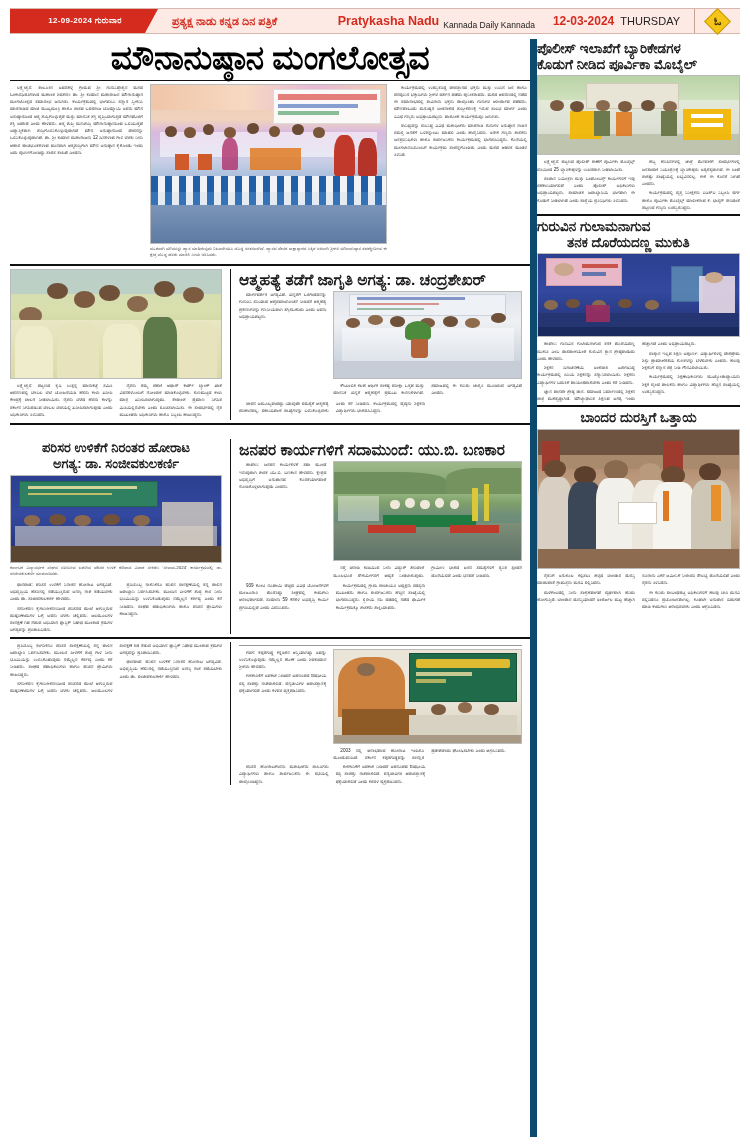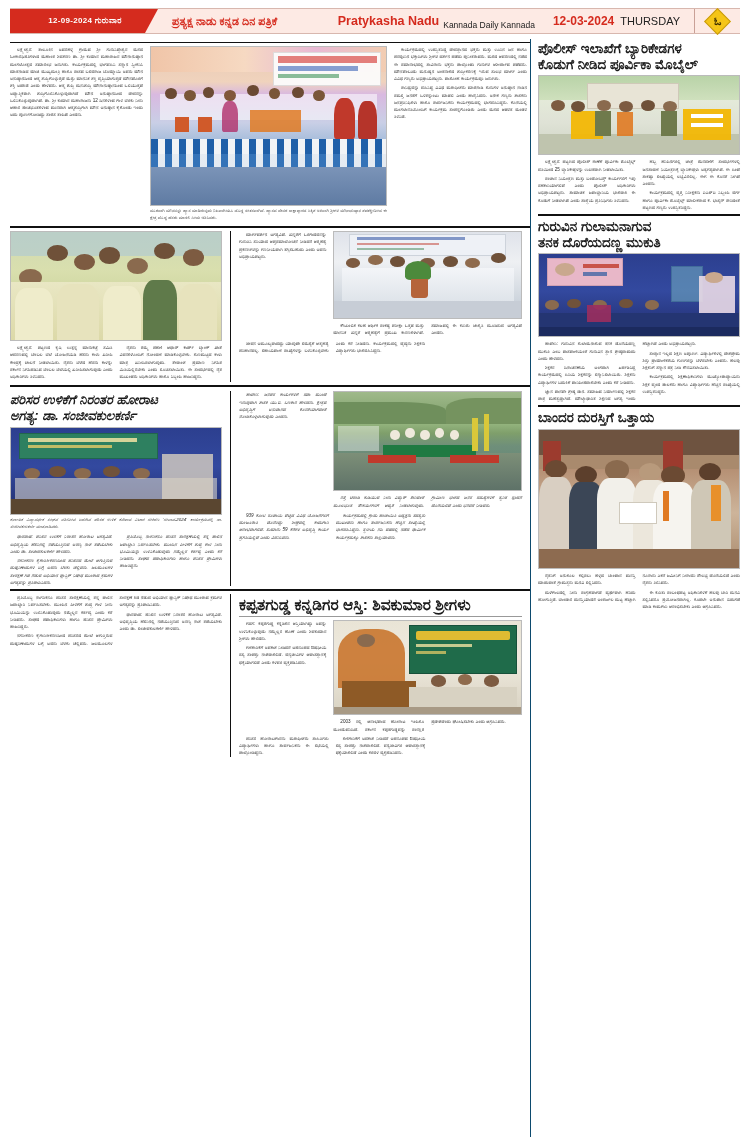--- a/index.html
+++ b/index.html
@@ -60,35 +60,35 @@
     width:19px; height:19px; background:#f5c518;
     transform:rotate(45deg);
     display:flex; align-items:center; justify-content:center;
     border:1px solid #c79a10;
   }
   .om-badge span { transform:rotate(-45deg); font-size:11px; color:#3a2d00; font-weight:bold; line-height:1; }
 
   
   .content { position:relative; margin-top:5px; display:flex; gap:0; height:1098px; }
   .col-left  { width:520px; position:relative; }
-  .col-right { width:210px; position:relative; padding-left:7px; border-left:1px solid #0c4a6e; }
+  .col-right { width:210px; position:relative; border-left:7px solid #0c4a6e; }
 
   .hr-thick { border-top:2px solid #111; margin:3px 0; }
   .hr-thin  { border-top:1px solid #111; margin:3px 0; }
   .hr-hair  { border-top:1px solid #999; margin:3px 0; }
 
   
   .hl-main {
     font-size:33px; font-weight:bold; color:#000; text-align:center;
     line-height:1.08; letter-spacing:-.4px; margin:1px 0 4px 0;
   }
   .hl-2 { font-size:15.5px; font-weight:bold; line-height:1.12; margin:2px 0 3px 0; }
   .hl-3 { font-size:13px; font-weight:bold; line-height:1.14; margin:2px 0 3px 0; }
   .hl-r { font-size:13.5px; font-weight:bold; line-height:1.16; margin:2px 0 3px 0; }
-  .hl-c { }
+  .hl-c { text-align:center; }
 
   
   .body-col { font-size:4.6px; line-height:1.58; text-align:justify; color:#2a2a2a; hyphens:auto; word-spacing:.2px; }
   .body-col p { margin:0 0 2px 0; text-indent:7px; }
   .cols2 { column-count:2; column-gap:7px; }
   .cols3 { column-count:3; column-gap:7px; }
 
   
   .photo { position:relative; overflow:hidden; border:1px solid #bbb; background:#ccc; }
   .cap { font-size:4.4px; line-height:1.5; text-align:justify; color:#333; margin-top:2px; }
@@ -121,20 +121,21 @@
         <span>ಓ</span>
       </div>
     </div>
   </div>
 
   <div class="content">
 
     <div class="col-left">
 
       <div>
+        <div class="hl-main">ಮೌನಾನುಷ್ಠಾನ ಮಂಗಲೋತ್ಸವ</div>
         <div class="hr-thin"></div>
 
         <div style="display:flex; gap:7px;">
           <div style="width:133px;">
             <div class="body-col">
                 <p>ಲಕ್ಷ್ಮೇಶ್ವರ: ತಾಲೂಕಿನ ಅದರಹಳ್ಳಿ ಗ್ರಾಮದ ಶ್ರೀ ಗುರುಸಿದ್ಧೇಶ್ವರ ಮಠದ ಓಂಕಾರಧಿಪತಿಗಳಾದ ಮಹಾಂತ ಶಿವಶರಣ ಡಾ. ಶ್ರೀ ಕುಮಾರ ಮಹಾರಾಜರ ಮೌನಾನುಷ್ಠಾನ ಮಂಗಲೋತ್ಸವ ಸಮಾರಂಭ ಜರುಗಿತು. ಕಾರ್ಯಕ್ರಮದಲ್ಲಿ ಭಾಗವಹಿಸಿ ಸನ್ಮಾನ ಸ್ವೀಕರಿಸಿ ಮಾತನಾಡಿದ ಮಾಜಿ ಮುಖ್ಯಮಂತ್ರಿ ಹಾಗೂ ಸಂಸದ ಬಸವರಾಜ ಬೊಮ್ಮಾಯಿ ಅವರು ಮೌನ ಅನುಷ್ಠಾನದಿಂದ ಆತ್ಮ ಶುದ್ಧಿಗೊಳ್ಳುತ್ತದೆ ಮತ್ತು ಮಾನಸಿಕ ಶಕ್ತಿ ವೃದ್ಧಿಯಾಗುತ್ತದೆ ಮೌನದೊಳಗೆ ಶಕ್ತಿ ಅಡಗಿದೆ ಎಂದು ಹೇಳಿದರು. ಆತ್ಮ ಶುದ್ಧಿ ಮನಃಶುದ್ಧಿ ಮೌನಾನುಷ್ಠಾನದಿಂದ ಒಲಿಯುತ್ತದೆ ಅಧ್ಯಾತ್ಮಿಕವಾಗಿ ಶುದ್ಧಿಗೊಳಿಸಿಕೊಳ್ಳುವುದಾಗಿದೆ ಮೌನ ಅನುಷ್ಠಾನದಿಂದ ದೇವರನ್ನು ಒಲಿಸಿಕೊಳ್ಳುವುದಾಗಿದೆ. ಡಾ. ಶ್ರೀ ಕುಮಾರ ಮಹಾರಾಜರು 12 ದಿನಗಳಿಂದ ಗಾಳಿ ಬೆಳಕು ನೀರು ಆಹಾರ ಪಂಚಭೂತಗಳಿಂದ ದೂರವಾಗಿ ಆತ್ಮಶುದ್ಧಿಗಾಗಿ ಮೌನ ಅನುಷ್ಠಾನ ಕೈಗೊಂಡು ಇಂದು ಅದು ಪೂರ್ಣಗೊಂಡಿದ್ದು ಸಂತಸ ತಂದಿದೆ ಎಂದರು.</p>
               </div>
           </div>
 
           <div style="width:237px;">
@@ -196,20 +197,21 @@
             <div class="band" style="left:63%;top:44%;width:16%;height:56%;background:#5f7a4a;border-radius:30% 30% 0 0;"></div>
             <div class="band" style="left:80%;top:48%;width:18%;height:52%;background:#e7e3bd;border-radius:30% 30% 0 0;"></div>
           </div>
           <div class="body-col cols2" style="margin-top:3px;">
             <p>ಲಕ್ಷ್ಮೇಶ್ವರ: ಪಟ್ಟಣದ ಕೃಷಿ ಉತ್ಪನ್ನ ಮಾರುಕಟ್ಟೆ ಸಮಿತಿ ಆವರಣದಲ್ಲಿ ಬೆಂಬಲ ಬೆಲೆ ಯೋಜನೆಯಡಿ ಹೆಸರು ಕಾಳು ಖರೀದಿ ಕೇಂದ್ರಕ್ಕೆ ಚಾಲನೆ ನೀಡಲಾಯಿತು. ರೈತರು ಬೆಳೆದ ಹೆಸರು ಕಾಳನ್ನು ಸರ್ಕಾರ ನಿಗದಿಪಡಿಸಿದ ಬೆಂಬಲ ಬೆಲೆಯಲ್ಲಿ ಖರೀದಿಸಲಾಗುವುದು ಎಂದು ಅಧಿಕಾರಿಗಳು ತಿಳಿಸಿದರು.</p>
             <p>ರೈತರು ತಮ್ಮ ಪಹಣಿ ಆಧಾರ್ ಕಾರ್ಡ್ ಬ್ಯಾಂಕ್ ಖಾತೆ ವಿವರಗಳೊಂದಿಗೆ ನೋಂದಣಿ ಮಾಡಿಕೊಳ್ಳಬೇಕು. ಗುಣಮಟ್ಟದ ಕಾಳು ಮಾತ್ರ ಖರೀದಿಸಲಾಗುವುದು. ತೇವಾಂಶ ಪ್ರಮಾಣ ನಿಗದಿತ ಮಿತಿಯಲ್ಲಿರಬೇಕು ಎಂದು ಸೂಚಿಸಲಾಯಿತು. ಈ ಸಂದರ್ಭದಲ್ಲಿ ರೈತ ಮುಖಂಡರು ಅಧಿಕಾರಿಗಳು ಹಾಗೂ ಸಿಬ್ಬಂದಿ ಹಾಜರಿದ್ದರು.</p>
           </div>
         </div>
 
         <div style="width:292px; border-left:1px solid #111; padding-left:8px;">
+          <div class="hl-2">ಆತ್ಮಹತ್ಯೆ ತಡೆಗೆ ಜಾಗೃತಿ ಅಗತ್ಯ: ಡಾ. ಚಂದ್ರಶೇಖರ್</div>
           <div style="display:flex; gap:7px;">
             <div style="width:88px;">
               <div class="body-col">
                   <p>ಮಾರ್ಗದರ್ಶನ ಅಗತ್ಯವಿದೆ. ಖಿನ್ನತೆಗೆ ಒಳಗಾದವರನ್ನು ಗುರುತಿಸಿ ಸರಿಯಾದ ಆಪ್ತಸಮಾಲೋಚನೆ ನೀಡಿದರೆ ಆತ್ಮಹತ್ಯೆ ಪ್ರಕರಣಗಳನ್ನು ಗಣನೀಯವಾಗಿ ತಗ್ಗಿಸಬಹುದು ಎಂದು ಅವರು ಅಭಿಪ್ರಾಯಪಟ್ಟರು.</p>
                 </div>
             </div>
             <div style="width:190px;">
               <div class="photo ph-plant" style="height:88px;">
                 <div class="band" style="left:8%;right:8%;top:2%;height:26%;background:#eef1f6;border:1px solid #cdd3db;"></div>
                 <div class="band" style="left:12%;right:30%;top:6%;height:3%;background:#3a5ca8;opacity:.6;"></div>
@@ -233,21 +235,21 @@
             </div>
           </div>
           <div class="body-col cols3" style="margin-top:2px;">
             <p>ಜೀವನ ಅಮೂಲ್ಯವಾದದ್ದು ಯಾವುದೇ ಸಮಸ್ಯೆಗೆ ಆತ್ಮಹತ್ಯೆ ಪರಿಹಾರವಲ್ಲ. ಸಹಾಯವಾಣಿ ಸಂಖ್ಯೆಗಳನ್ನು ಬಳಸಿಕೊಳ್ಳಬೇಕು ಎಂದು ಕರೆ ನೀಡಿದರು. ಕಾರ್ಯಕ್ರಮದಲ್ಲಿ ವೈದ್ಯರು ಶಿಕ್ಷಕರು ವಿದ್ಯಾರ್ಥಿಗಳು ಭಾಗವಹಿಸಿದ್ದರು.</p>
           </div>
         </div>
       </div>
 
       <div class="hr-thick"></div>
 
-      <div style="display:flex; gap:8px; margin-top:4px;font-style:italic;">
+      <div style="display:flex; gap:8px; margin-top:14px;">
 
         <div style="width:212px;">
           <div class="hl-3 hl-c">ಪರಿಸರ ಉಳಿಕೆಗೆ ನಿರಂತರ ಹೋರಾಟ</div>
           <div class="hl-3 hl-c" style="margin-top:-2px;">ಅಗತ್ಯ: ಡಾ. ಸಂಜೀವಕುಲಕರ್ಣಿ</div>
           <div class="photo ph-dais" style="height:88px;margin-top:2px;">
             <div class="band" style="left:4%;right:30%;top:6%;height:30%;background:#2e8b57;opacity:.85;border:1px solid #1f6b42;"></div>
             <div class="band" style="left:8%;right:40%;top:12%;height:4%;background:#ffe9a8;opacity:.8;"></div>
             <div class="band" style="left:8%;right:52%;top:20%;height:3%;background:#ffd76a;opacity:.7;"></div>
             <div class="head" style="left:6%;top:46%;width:8%;height:13%;background:#8a6a4e;"></div>
             <div class="head" style="left:18%;top:44%;width:8%;height:13%;background:#70523a;"></div>
@@ -260,20 +262,21 @@
           </div>
           <div class="cap">ಕರ್ನಾಟಕ ವಿದ್ಯಾವರ್ಧಕ ಸಂಘದ ವತಿಯಿಂದ ಜರುಗಿದ ಪರಿಸರ ಉಳಿಕೆ ಕುರಿತಾದ ವಿಚಾರ ಸಂಕಿರಣ 'ಸಂವಾದ-2024' ಕಾರ್ಯಕ್ರಮದಲ್ಲಿ ಡಾ. ಸಂಜೀವಕುಲಕರ್ಣಿ ಮಾತನಾಡಿದರು.</div>
           <div class="body-col cols2" style="margin-top:3px;">
             <p>ಧಾರವಾಡ: ಪರಿಸರ ಉಳಿಕೆಗೆ ನಿರಂತರ ಹೋರಾಟ ಅಗತ್ಯವಿದೆ. ಅಭಿವೃದ್ಧಿಯ ಹೆಸರಿನಲ್ಲಿ ನಡೆಯುತ್ತಿರುವ ಅರಣ್ಯ ನಾಶ ತಡೆಯಬೇಕು ಎಂದು ಡಾ. ಸಂಜೀವಕುಲಕರ್ಣಿ ಹೇಳಿದರು.</p>
             <p>ನಗರೀಕರಣ ಕೈಗಾರಿಕೀಕರಣದಿಂದ ಪರಿಸರದ ಮೇಲೆ ಆಗುತ್ತಿರುವ ದುಷ್ಪರಿಣಾಮಗಳ ಬಗ್ಗೆ ಅವರು ಬೆಳಕು ಚೆಲ್ಲಿದರು. ಜಲಮೂಲಗಳ ಸಂರಕ್ಷಣೆ ಗಿಡ ನೆಡುವ ಅಭಿಯಾನ ಪ್ಲಾಸ್ಟಿಕ್ ನಿಷೇಧ ಮುಂತಾದ ಕ್ರಮಗಳ ಅಗತ್ಯವನ್ನು ಪ್ರತಿಪಾದಿಸಿದರು.</p>
             <p>ಪ್ರತಿಯೊಬ್ಬ ನಾಗರಿಕನೂ ಪರಿಸರ ಸಂರಕ್ಷಣೆಯಲ್ಲಿ ತನ್ನ ಪಾಲಿನ ಜವಾಬ್ದಾರಿ ನಿರ್ವಹಿಸಬೇಕು. ಮುಂದಿನ ಪೀಳಿಗೆಗೆ ಶುದ್ಧ ಗಾಳಿ ನೀರು ಭೂಮಿಯನ್ನು ಉಳಿಸಿಕೊಡುವುದು ನಮ್ಮೆಲ್ಲರ ಕರ್ತವ್ಯ ಎಂದು ಕರೆ ನೀಡಿದರು. ಸಂಘದ ಪದಾಧಿಕಾರಿಗಳು ಹಾಗೂ ಪರಿಸರ ಪ್ರೇಮಿಗಳು ಹಾಜರಿದ್ದರು.</p>
           </div>
         </div>
 
         <div style="width:292px; border-left:1px solid #111; padding-left:8px;">
+          <div class="hl-2">ಜನಪರ ಕಾರ್ಯಗಳಿಗೆ ಸದಾಮುಂದೆ: ಯು.ಬಿ. ಬಣಕಾರ</div>
           <div style="display:flex; gap:7px;">
             <div style="width:88px;">
               <div class="body-col">
                 <p>ಹಾವೇರಿ: ಜನಪರ ಕಾರ್ಯಗಳಿಗೆ ಸದಾ ಮುಂದೆ ಇರುವುದಾಗಿ ಶಾಸಕ ಯು.ಬಿ. ಬಣಕಾರ ಹೇಳಿದರು. ಕ್ಷೇತ್ರದ ಅಭಿವೃದ್ಧಿಗೆ ಅನುದಾನದ ಕೊರತೆಯಾಗದಂತೆ ನೋಡಿಕೊಳ್ಳಲಾಗುವುದು ಎಂದರು.</p>
               </div>
             </div>
             <div style="width:190px;">
               <div class="photo ph-river" style="height:100px;">
                 <div class="band" style="left:0;right:0;top:0;height:28%;background:linear-gradient(#9fb98a,#7fa06c);"></div>
                 <div class="band" style="left:0;right:40%;top:10%;height:22%;background:#6f8f5c;border-radius:0 40% 0 0;"></div>
@@ -308,21 +311,20 @@
       <div style="display:flex; gap:8px; margin-top:2px;">
         <div style="width:212px;">
           <div class="body-col cols2">
             <p>ಪ್ರತಿಯೊಬ್ಬ ನಾಗರಿಕನೂ ಪರಿಸರ ಸಂರಕ್ಷಣೆಯಲ್ಲಿ ತನ್ನ ಪಾಲಿನ ಜವಾಬ್ದಾರಿ ನಿರ್ವಹಿಸಬೇಕು. ಮುಂದಿನ ಪೀಳಿಗೆಗೆ ಶುದ್ಧ ಗಾಳಿ ನೀರು ಭೂಮಿಯನ್ನು ಉಳಿಸಿಕೊಡುವುದು ನಮ್ಮೆಲ್ಲರ ಕರ್ತವ್ಯ ಎಂದು ಕರೆ ನೀಡಿದರು. ಸಂಘದ ಪದಾಧಿಕಾರಿಗಳು ಹಾಗೂ ಪರಿಸರ ಪ್ರೇಮಿಗಳು ಹಾಜರಿದ್ದರು.</p>
             <p>ನಗರೀಕರಣ ಕೈಗಾರಿಕೀಕರಣದಿಂದ ಪರಿಸರದ ಮೇಲೆ ಆಗುತ್ತಿರುವ ದುಷ್ಪರಿಣಾಮಗಳ ಬಗ್ಗೆ ಅವರು ಬೆಳಕು ಚೆಲ್ಲಿದರು. ಜಲಮೂಲಗಳ ಸಂರಕ್ಷಣೆ ಗಿಡ ನೆಡುವ ಅಭಿಯಾನ ಪ್ಲಾಸ್ಟಿಕ್ ನಿಷೇಧ ಮುಂತಾದ ಕ್ರಮಗಳ ಅಗತ್ಯವನ್ನು ಪ್ರತಿಪಾದಿಸಿದರು.</p>
             <p>ಧಾರವಾಡ: ಪರಿಸರ ಉಳಿಕೆಗೆ ನಿರಂತರ ಹೋರಾಟ ಅಗತ್ಯವಿದೆ. ಅಭಿವೃದ್ಧಿಯ ಹೆಸರಿನಲ್ಲಿ ನಡೆಯುತ್ತಿರುವ ಅರಣ್ಯ ನಾಶ ತಡೆಯಬೇಕು ಎಂದು ಡಾ. ಸಂಜೀವಕುಲಕರ್ಣಿ ಹೇಳಿದರು.</p>
           </div>
         </div>
 
         <div style="width:292px; border-left:1px solid #111; padding-left:8px;">
-          <div class="hl-2 hl-c">ಕಪ್ಪತಗುಡ್ಡ ಕನ್ನಡಿಗರ ಆಸ್ತಿ: ಶಿವಕುಮಾರ ಶ್ರೀಗಳು</div>
           <div class="hr-hair"></div>
           <div style="display:flex; gap:7px;">
             <div style="width:88px;">
               <div class="body-col">
                 <p>ಗದಗ: ಕಪ್ಪತಗುಡ್ಡ ಕನ್ನಡಿಗರ ಆಸ್ತಿಯಾಗಿದ್ದು ಅದನ್ನು ಉಳಿಸಿಕೊಳ್ಳುವುದು ನಮ್ಮೆಲ್ಲರ ಹೊಣೆ ಎಂದು ಶಿವಕುಮಾರ ಶ್ರೀಗಳು ಹೇಳಿದರು.</p>
                 <p>ಗಣಿಗಾರಿಕೆಗೆ ಅವಕಾಶ ನೀಡಿದರೆ ಅಪರೂಪದ ಔಷಧೀಯ ಸಸ್ಯ ಸಂಪತ್ತು ನಾಶವಾಗಲಿದೆ. ವನ್ಯಜೀವಿಗಳ ಆವಾಸಸ್ಥಾನಕ್ಕೆ ಧಕ್ಕೆಯಾಗಲಿದೆ ಎಂದು ಕಳವಳ ವ್ಯಕ್ತಪಡಿಸಿದರು.</p>
               </div>
             </div>
             <div style="width:190px;">
               <div class="photo ph-monk" style="height:95px;">
@@ -381,21 +383,21 @@
           <p>ಸಂಚಾರ ನಿಯಂತ್ರಣ ಮತ್ತು ಬಂದೋಬಸ್ತ್ ಕಾರ್ಯಗಳಿಗೆ ಇವು ಸಹಕಾರಿಯಾಗಲಿವೆ ಎಂದು ಪೊಲೀಸ್ ಅಧಿಕಾರಿಗಳು ಅಭಿಪ್ರಾಯಪಟ್ಟರು. ಸಾಮಾಜಿಕ ಜವಾಬ್ದಾರಿಯ ಭಾಗವಾಗಿ ಈ ಕೊಡುಗೆ ನೀಡಲಾಗಿದೆ ಎಂದು ಸಂಸ್ಥೆಯ ಪ್ರತಿನಿಧಿಗಳು ತಿಳಿಸಿದರು.</p>
           <p>ಹಬ್ಬ ಹರಿದಿನಗಳಲ್ಲಿ ಜಾತ್ರೆ ಮೆರವಣಿಗೆ ಸಂದರ್ಭಗಳಲ್ಲಿ ಜನಸಂದಣಿ ನಿಯಂತ್ರಣಕ್ಕೆ ಬ್ಯಾರಿಕೇಡ್ಗಳು ಅತ್ಯಗತ್ಯವಾಗಿವೆ. ಈ ಹಿಂದೆ ಸಾಕಷ್ಟು ಸಂಖ್ಯೆಯಲ್ಲಿ ಲಭ್ಯವಿರಲಿಲ್ಲ. ಈಗ ಈ ಕೊರತೆ ನೀಗಿದೆ ಎಂದರು.</p>
           <p>ಕಾರ್ಯಕ್ರಮದಲ್ಲಿ ವೃತ್ತ ನಿರೀಕ್ಷಕರು ಪಿಎಸ್ಐ ಸಿಬ್ಬಂದಿ ವರ್ಗ ಹಾಗೂ ಪೂರ್ವಿಕಾ ಮೊಬೈಲ್ಸ್ ಮಾಲೀಕರಾದ ಕೆ. ಭಾಸ್ಕರ್ ಸೇರಿದಂತೆ ಪಟ್ಟಣದ ಗಣ್ಯರು ಉಪಸ್ಥಿತರಿದ್ದರು.</p>
         </div>
       </div>
 
       <div class="hr-thick"></div>
 
       <div>
         <div class="hl-r">ಗುರುವಿನ ಗುಲಾಮನಾಗುವ</div>
-        <div class="hl-r" style="margin-top:-3px;">ತನಕ ದೊರೆಯದಣ್ಣ ಮುಕುತಿ</div>
+        <div class="hl-r" style="margin-top:-3px;margin-left:30px;">ತನಕ ದೊರೆಯದಣ್ಣ ಮುಕುತಿ</div>
         <div class="photo ph-dais" style="height:84px;margin-top:3px;">
           <div class="band" style="left:4%;right:58%;top:4%;height:34%;background:#e8b7c8;border:1px solid #d0a0b2;"></div>
           <div class="head" style="left:8%;top:10%;width:10%;height:16%;background:#c9a88e;border-radius:50%;"></div>
           <div class="band" style="left:22%;right:60%;top:12%;height:5%;background:#c0392b;opacity:.8;"></div>
           <div class="band" style="left:22%;right:66%;top:22%;height:4%;background:#2c5aa0;opacity:.7;"></div>
           <div class="band" style="left:66%;right:18%;top:14%;height:44%;background:#6fa8bf;opacity:.6;border:1px solid #4f8aa0;"></div>
           <div class="band" style="left:80%;right:2%;top:26%;height:52%;background:#e9d9e6;opacity:.9;"></div>
           <div class="head" style="left:83%;top:22%;width:9%;height:13%;background:#c9a88e;"></div>
           <div class="band" style="left:0;right:0;top:72%;height:28%;background:#243572;"></div>
           <div class="head" style="left:3%;top:56%;width:7%;height:12%;background:#8a6a4e;"></div>

